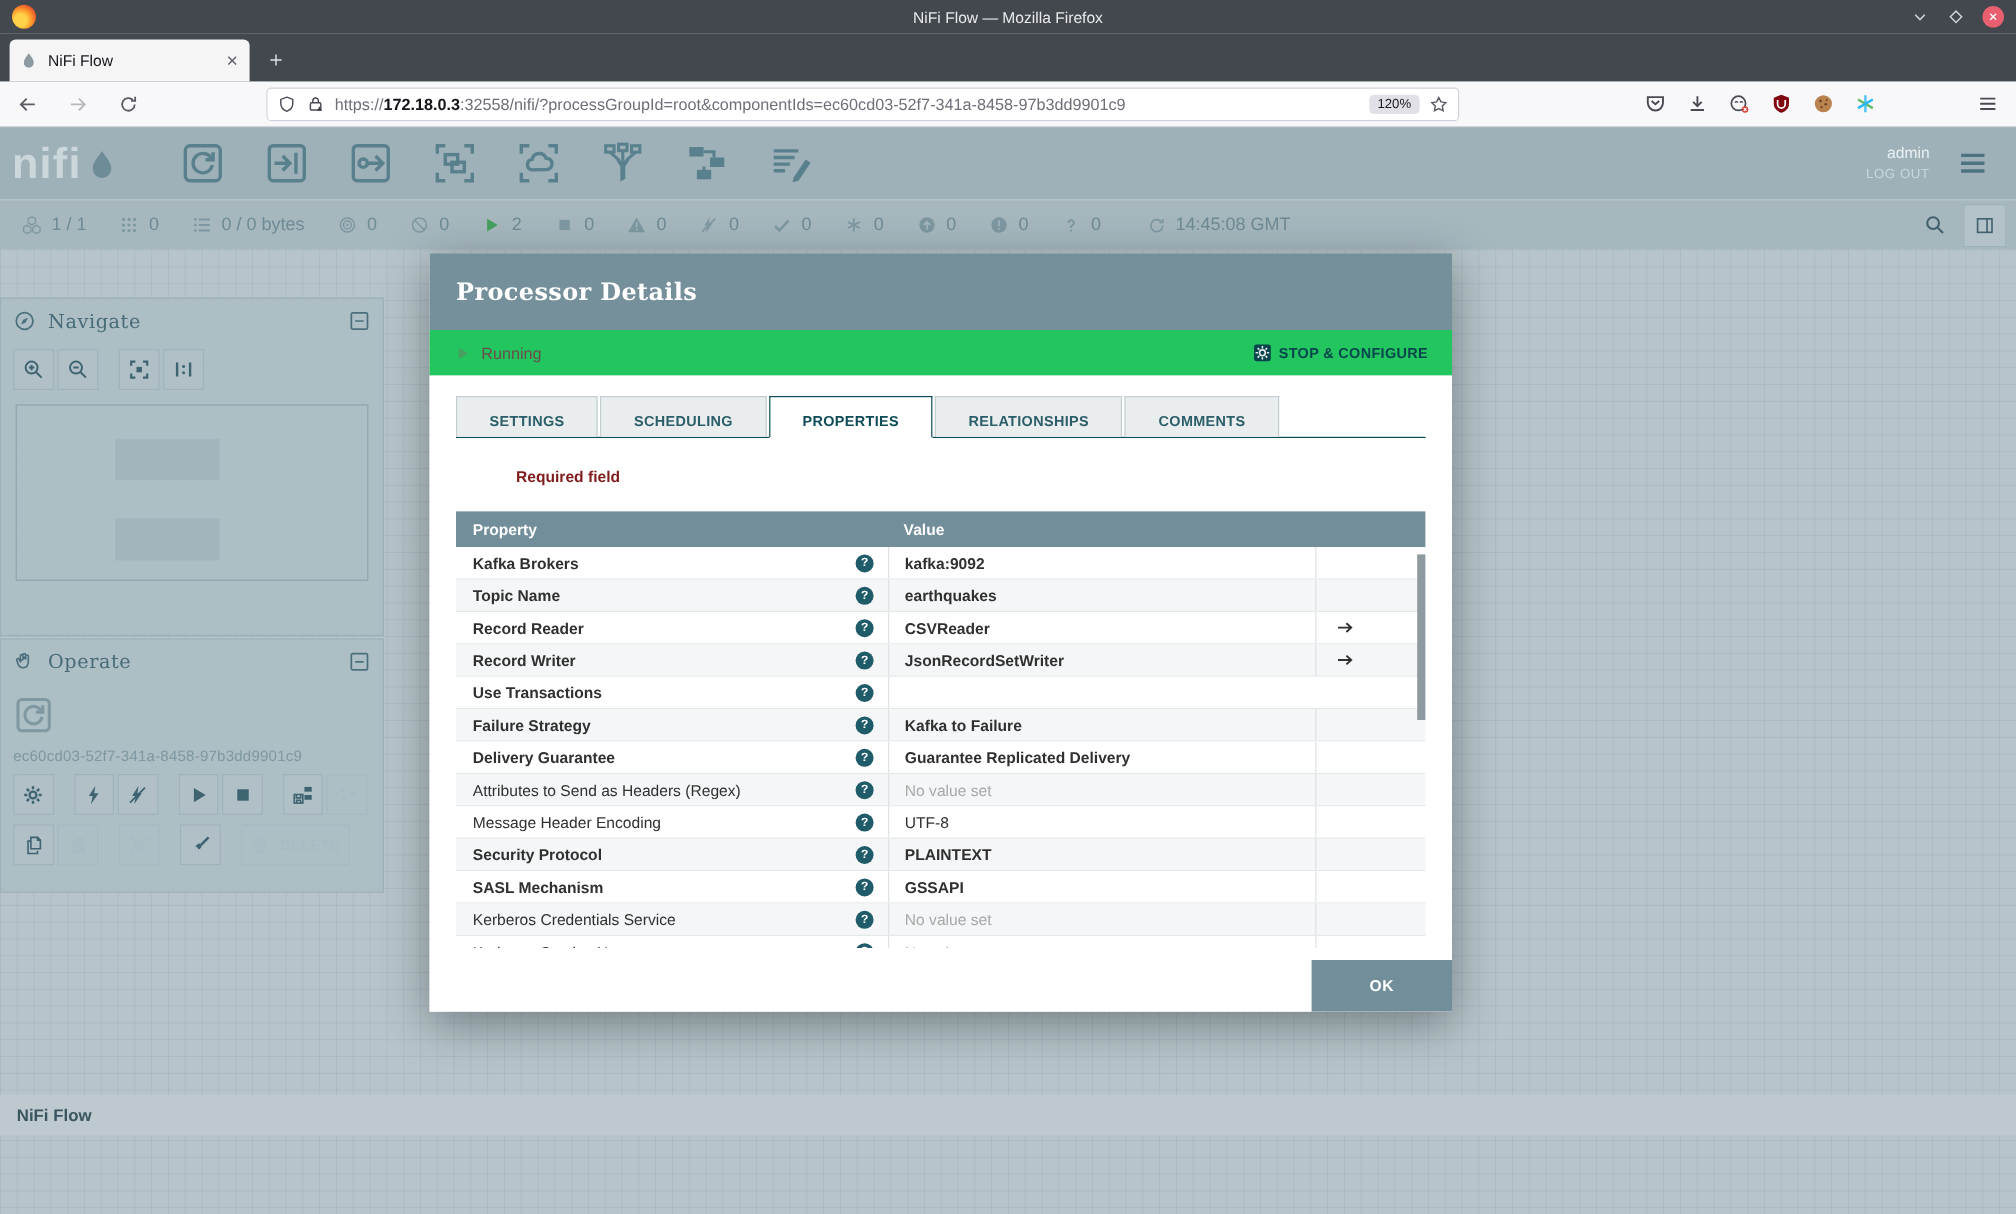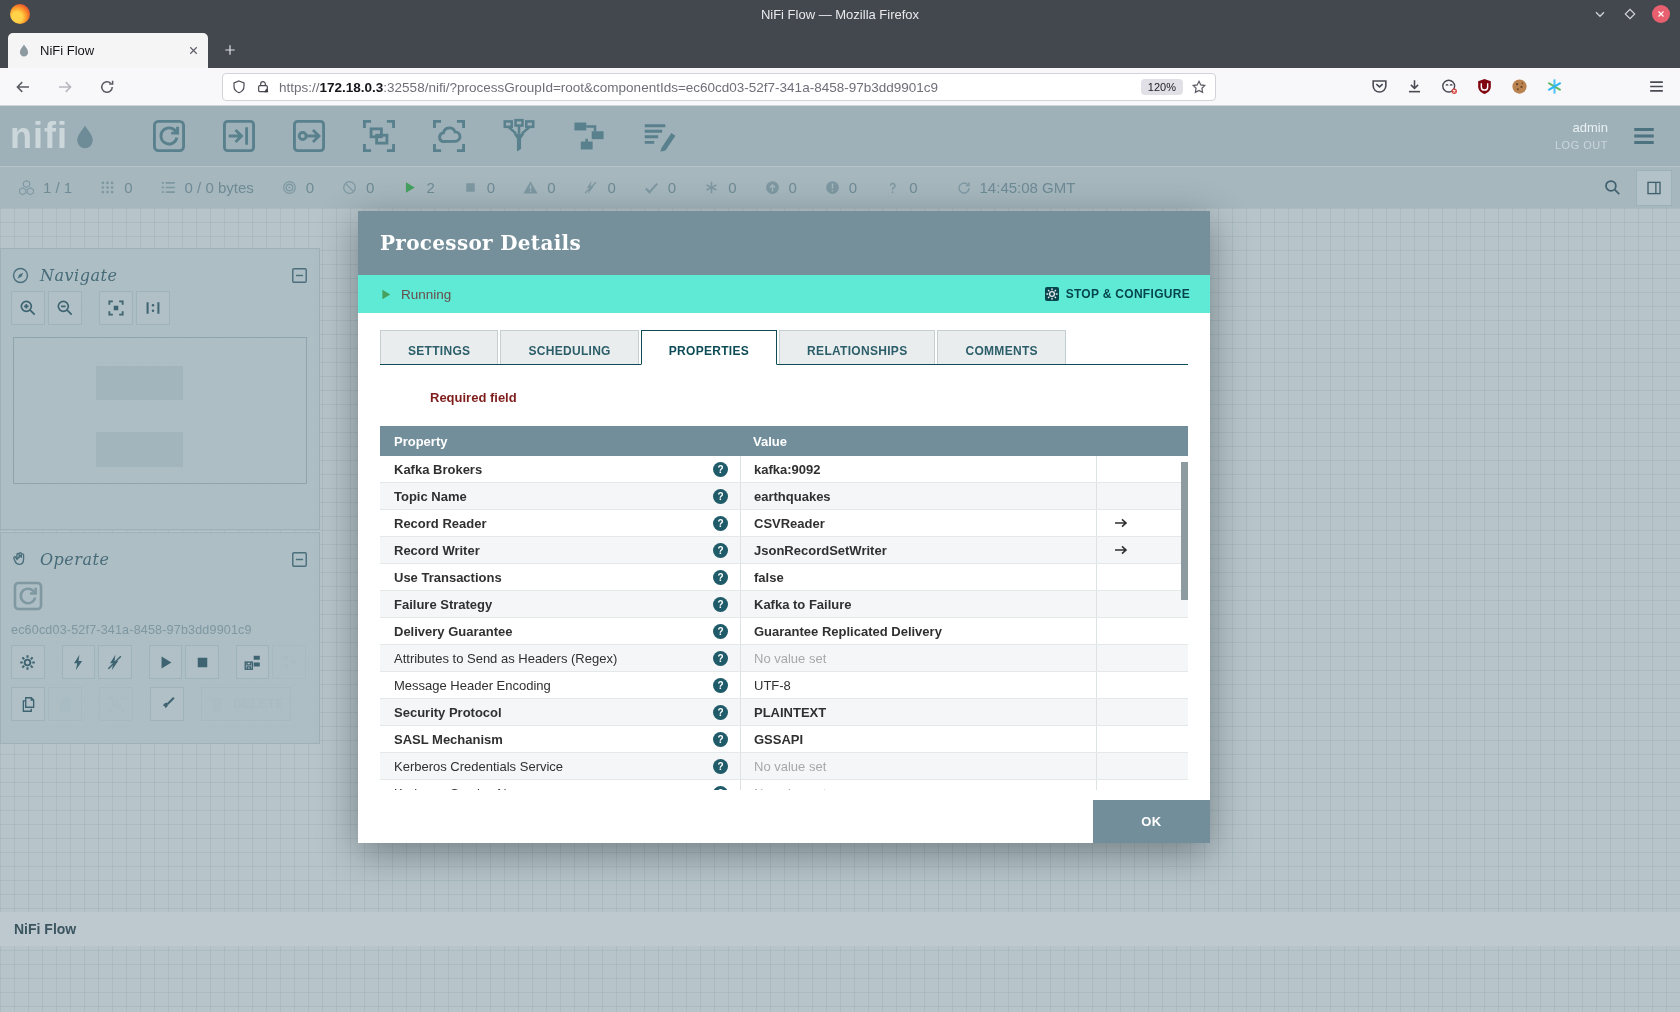--- a/index.html
+++ b/index.html
@@ -68,21 +68,21 @@
   .sb-panelbtn .i { width:18px; height:18px; color:#41616e; }
 
   
   .canvas { position:absolute; left:0; top:208px; width:100%; height:804px; background-color:#b7c5ca;
     background-image:linear-gradient(rgba(96,119,130,.13) 1px, transparent 1px),
                      linear-gradient(90deg, rgba(96,119,130,.13) 1px, transparent 1px);
     background-size:14px 14px; }
 
   
   .panel { position:absolute; left:0; width:320px; background:rgba(172,189,196,.93); border:1px solid #9db1ba; }
-  .panel-head { height:36px; display:flex; align-items:flex-end; padding:0 10px; gap:10px;font-style:italic; }
+  .panel-head { height:36px; display:flex; align-items:center; padding:0 10px; gap:10px; }
   .panel-head .i { width:19px; height:19px; color:#4c6f7d; }
   .panel-title { font-family:"DejaVu Serif",serif; font-size:16px; color:#476b79; letter-spacing:.5px; flex:1; }
   .panel-min { width:18px; height:18px; color:#6d8a96; }
   .nav-panel { top:248px; height:282px; }
   .navbtns { display:flex; align-items:center; margin:6px 10px 0; }
   .pbtn { width:34px; height:34px; border:1px solid #9fb3bb; background:#b1c0c7; display:flex; align-items:center; justify-content:center;
           color:#3e6371; margin-right:3px; }
   .pbtn .i { width:20px; height:20px; }
   .pbtn.disabled { color:#a9bcc3; background:transparent; border-color:#a7bac1; }
   .gap-l { margin-left:14px; }
@@ -100,21 +100,21 @@
   .del-label { font-size:12px; font-weight:700; letter-spacing:.5px; color:#a9bcc3; }
 
   
   .crumb-bar { position:absolute; left:0; top:912px; width:100%; height:34px; background:#bdc9ce; display:flex; align-items:center; padding:0 14px; }
   .crumb { font-size:14px; font-weight:700; color:#3b5560; }
 
   
   .dialog { position:absolute; left:358px; top:211px; width:852px; height:632px; background:#fff; box-shadow:0 10px 36px rgba(30,40,45,.45); }
   .dlg-head { height:64px; background:#75909b; display:flex; align-items:center; padding:0 22px; }
   .dlg-title { font-family:"DejaVu Serif",serif; font-size:20px; font-weight:700; color:#fff; letter-spacing:.3px; }
-  .dlg-status { height:38px; background:#5eead4; display:flex; align-items:center; padding:0 20px; }
+  .dlg-status { height:38px; background:#22c55e; display:flex; align-items:center; padding:0 20px; }
   .run-ic { width:15px; height:15px; color:#47a05f; margin-right:8px; }
   .run-label { font-size:13.5px; color:#6a4c4c; }
   .stopcfg { margin-left:auto; display:flex; align-items:center; gap:6px; cursor:pointer; }
   .stopcfg .i { width:16px; height:16px; color:#07454e; }
   .stopcfg span { font-size:12px; font-weight:700; color:#07454e; letter-spacing:.3px; }
   .dlg-body { position:relative; height:530px; background:#fff; padding:0 22px; }
   .tabs { display:flex; align-items:flex-end; padding-top:17px; border-bottom:1px solid #0d4c56; }
   .tab { height:34px; line-height:33px; padding:4px 27px; margin-right:2px; background:#e9edee; border:1px solid #c4cfd1;
          border-bottom:none; font-size:12px; font-weight:700; color:#2c5e69; letter-spacing:.3px; cursor:pointer; }
   .tab.active { background:#fff; border:1px solid #0d4c56; border-bottom:1px solid #fff; height:35px; margin-bottom:-1px; color:#0d4c56; }
@@ -798,23 +798,20 @@
                   <path d="M3 12h16M13.5 6.5L19.5 12l-6 5.5"></path>
                 </svg>
               </span>
             </div>
           </div>
           <div class="prow req">
             <div class="pname">
               <span class="pname-t">Use Transactions</span>
               <span class="help">?</span>
             </div>
-            <div class="pval">
-              <span class="pval-t">false</span>
-            </div>
             <div class="pact"></div>
           </div>
           <div class="prow alt req">
             <div class="pname">
               <span class="pname-t">Failure Strategy</span>
               <span class="help">?</span>
             </div>
             <div class="pval">
               <span class="pval-t">Kafka to Failure</span>
             </div>

